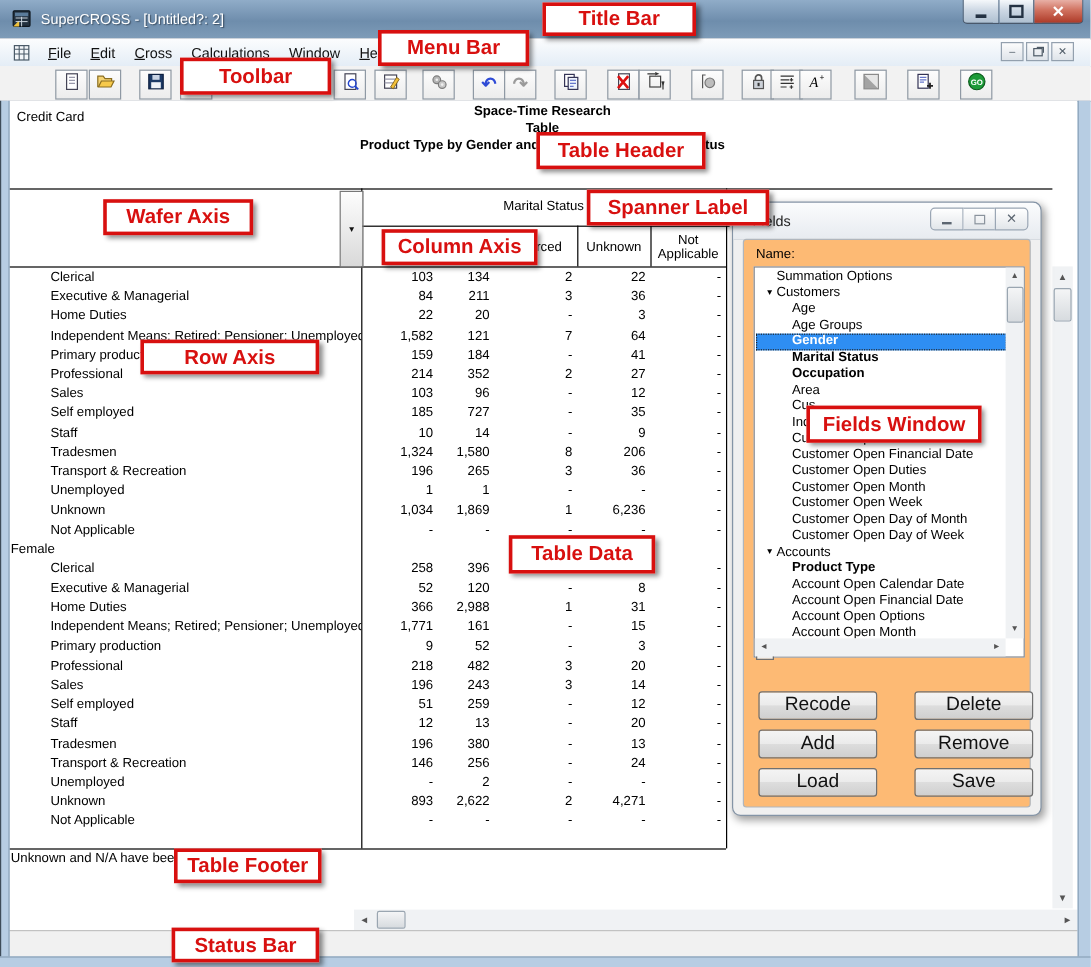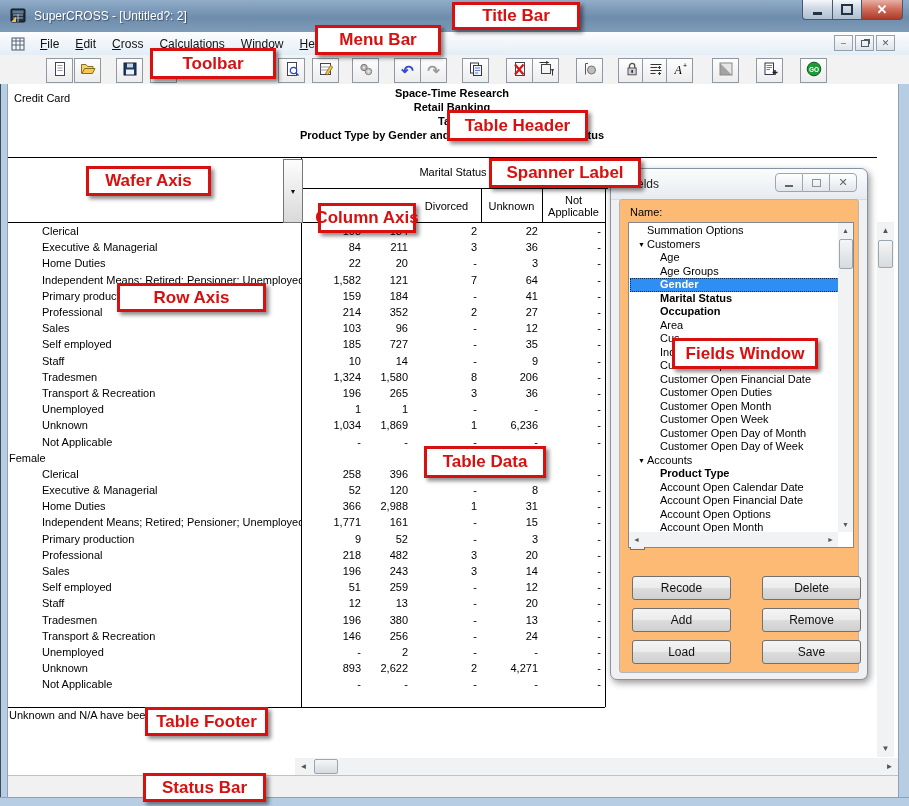--- a/index.html
+++ b/index.html
@@ -89,21 +89,21 @@
   .fitem .tri{position:absolute;left:8px;top:0;font-size:7px;}
   .fitem.sel{background:#2e8ef3;color:#fff;outline:1px dotted #222;outline-offset:-1px;}
   .fl-vsb{position:absolute;right:0px;top:0px;width:15px;height:309px;background:#f0f2f4;}
   .fl-hsb{position:absolute;left:0px;bottom:0px;width:209px;height:15px;background:#f0f2f4;}
   .fl-vsb .arr,.fl-hsb .arr{width:15px;height:15px;font-size:7px;}
   .fw-check{position:absolute;left:10px;top:335px;display:flex;align-items:center;}
   .checkbox{width:13px;height:13px;border:1px solid #707070;background:linear-gradient(#fefefe,#ededed);
     margin-right:7px;}
   .fw-button{position:absolute;width:97px;height:22px;border:1px solid #707070;border-radius:3px;
     background:linear-gradient(#f4f4f4 0%,#ebebeb 49%,#dddddd 50%,#cfcfcf 100%);
-    font-size:12px;color:#111;display:flex;align-items:center;justify-content:center;}
+    font-size:16px;color:#111;display:flex;align-items:center;justify-content:center;}
   
   .callout{position:absolute;background:#fff;border:3px solid #d8100f;color:#d8100f;
     font-size:17px;font-weight:bold;display:flex;align-items:center;justify-content:center;
     box-shadow:3px 3px 4px rgba(0,0,0,.45);z-index:50;white-space:nowrap;box-sizing:border-box;}
 </style>
 </head>
 <body>
 
 <div id="root">
 
@@ -271,21 +271,20 @@
         <span><svg width="16" height="16" viewBox="0 0 16 16">
             <circle cx="8" cy="8" r="6.8" fill="#1d9b38" stroke="#0c5c1d"></circle>
             <text x="8" y="10.6" text-anchor="middle" font-size="6.5" font-weight="bold" fill="#fff" font-family="Liberation Sans, sans-serif">GO</text>
           </svg></span>
       </div>
     </div>
 
   <div class="client">
     <div id="header-block">
         <div>Space-Time Research</div>
-        <div>Retail Banking</div>
         <div>Table</div>
         <div>Product Type by Gender and Occupation by Marital Status</div>
       </div>
 
     <div class="tline" style="left:0;top:73px;width:871px;height:1px;"></div>
     <div class="tline" style="left:295px;top:104px;width:307px;height:1px;"></div>
     <div class="tline" style="left:0;top:138px;width:599px;height:1px;"></div>
     <div class="tline" style="left:295px;top:73px;width:1px;height:550px;"></div>
     <div class="tline" style="left:599px;top:73px;width:1px;height:550px;"></div>
     <div class="tline" style="left:475px;top:104px;width:1px;height:34px;"></div>
@@ -622,20 +621,20 @@
     </div>
   </div>
 
   <div id="callouts">
       <div class="callout" style="left: 452px; top: 2px; width: 128px; height: 28px;">Title Bar</div>
       <div class="callout" style="left: 315px; top: 25px; width: 126px; height: 30px;">Menu Bar</div>
       <div class="callout" style="left: 150px; top: 48px; width: 126px; height: 31px;">Toolbar</div>
       <div class="callout" style="left: 447px; top: 110px; width: 141px; height: 31px;">Table Header</div>
       <div class="callout" style="left: 489px; top: 158px; width: 152px; height: 30px;">Spanner Label</div>
       <div class="callout" style="left: 86px; top: 166px; width: 125px; height: 30px;">Wafer Axis</div>
-      <div class="callout" style="left: 318px; top: 203px; width: 98px; height: 30px;">Column Axis</div>
+      <div class="callout" style="left: 318px; top: 191px; width: 130px; height: 30px;">Column Axis</div>
       <div class="callout" style="left: 117px; top: 283px; width: 149px; height: 29px;">Row Axis</div>
       <div class="callout" style="left: 672px; top: 338px; width: 146px; height: 31px;">Fields Window</div>
       <div class="callout" style="left: 424px; top: 446px; width: 122px; height: 32px;">Table Data</div>
       <div class="callout" style="left: 145px; top: 707px; width: 123px; height: 29px;">Table Footer</div>
       <div class="callout" style="left: 143px; top: 773px; width: 123px; height: 29px;">Status Bar</div>
     </div>
 </div>
 
 </body></html>

